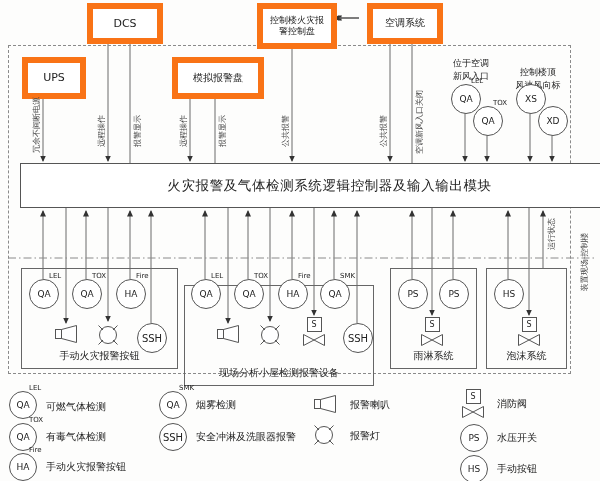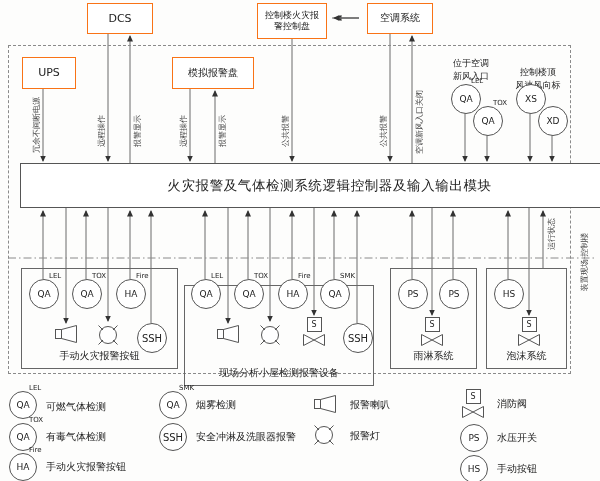--- a/index.html
+++ b/index.html
@@ -1,19 +1,19 @@
 <!DOCTYPE html>
 <html><head>
 <meta charset="utf-8">
 <style>
   html,body{margin:0;padding:0;background:#e8e8e8;}
   #canvas{position:relative;width:600px;height:481px;background:#fdfdfc;outline:1px solid #444;overflow:hidden;
           font-family:"Liberation Serif","DejaVu Serif",serif;color:#222;}
   #wires{position:absolute;left:0;top:0;width:600px;height:481px;pointer-events:none;}
-  .box{position:absolute;border:1px solid #f97316;background:#fff;display:flex;flex-direction:column;
+  .box{position:absolute;border:6px solid #f97316;background:#fff;display:flex;flex-direction:column;
        align-items:center;justify-content:center;text-align:center;line-height:1.25;}
   .sans{font-family:"DejaVu Sans","Liberation Sans",sans-serif;}
   .dashed-border{position:absolute;left:8px;top:45px;width:561px;height:327px;border:1px dashed #8a8a8a;}
   .main-box{position:absolute;left:20px;top:163px;width:541px;height:43px;border:1px solid #555;background:#fff;
             display:flex;align-items:center;justify-content:center;font-size:13.5px;letter-spacing:0.6px;padding-left:38px;}
   .gbox{position:absolute;border:1px solid #666;}
   .gcap{position:absolute;left:0;right:0;bottom:5px;text-align:center;font-size:10px;color:#222;}
   .inst{position:absolute;width:28px;height:28px;border:1px solid #555;border-radius:50%;background:#fff;
         display:flex;align-items:center;justify-content:center;
         font-family:"DejaVu Sans","Liberation Sans",sans-serif;font-size:9px;color:#222;}

